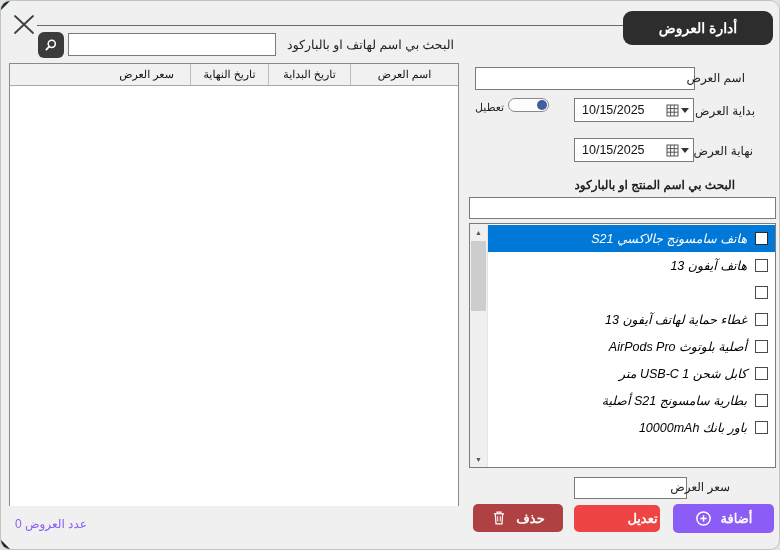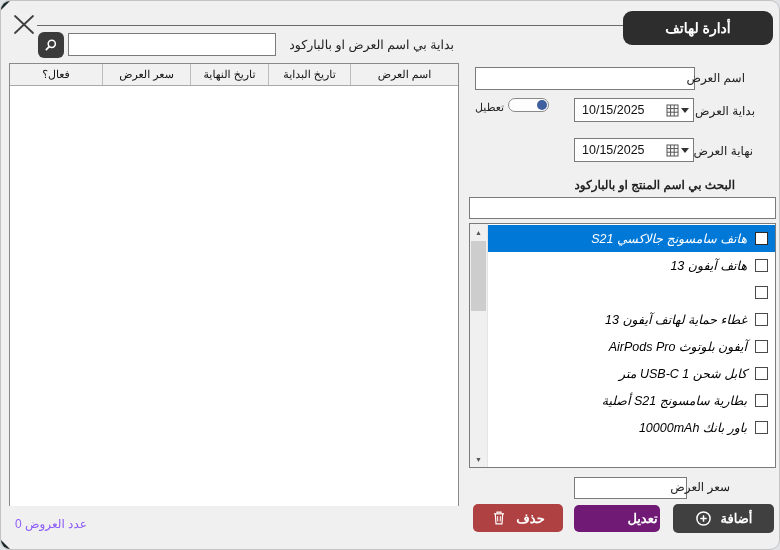--- a/index.html
+++ b/index.html
@@ -88,56 +88,55 @@
   .lrow.sel .cb{border-color:#2a2a2a;}
 
   .price-input{left:573px;top:476px;width:113px;height:22px;}
   .price-lbl{right:49px;top:479px;}
 
   .abtn{
     position:absolute;border:none;border-radius:5px;color:#fff;font-weight:bold;font-size:13px;
     font-family:"Liberation Sans",sans-serif;display:flex;align-items:center;justify-content:center;
     gap:9px;direction:ltr;cursor:pointer;
   }
-  .btn-add{left:672px;top:503px;width:101px;height:29px;background:#404040;}
-  .btn-edit{left:573px;top:504px;width:86px;height:27px;background:#701a75;padding-left:48px;}
+  .btn-add{left:672px;top:503px;width:101px;height:29px;background:#8b5cf6;}
+  .btn-edit{left:573px;top:504px;width:86px;height:27px;background:#ef4444;padding-left:48px;}
   .btn-del{left:472px;top:503px;width:90px;height:28px;background:#b04143;}
 </style>
 </head>
 <body>
 
 <div class="win">
 
   <div class="corner tl"></div>
   <div class="corner bl"></div>
 
-  <div class="badge">أدارة لهاتف</div>
+  <div class="badge">أدارة العروض</div>
   <div class="groupline"></div>
 
   <svg class="closex" viewBox="0 0 24 24">
     <line x1="3" y1="4" x2="21" y2="21" stroke="#3f3f3f" stroke-width="1.8" stroke-linecap="round"></line>
     <line x1="21" y1="4" x2="3" y2="21" stroke="#3f3f3f" stroke-width="1.8" stroke-linecap="round"></line>
   </svg>
 
   <button class="search-btn">
     <svg width="18" height="18" viewBox="0 0 18 18">
       <circle cx="10" cy="7.5" r="4.6" fill="none" stroke="#fff" stroke-width="2"></circle>
       <line x1="6.4" y1="11.4" x2="3" y2="15" stroke="#fff" stroke-width="2.2" stroke-linecap="round"></line>
     </svg>
   </button>
   <input class="tinput search-input" value="" style="">
-  <div class="lbl search-lbl">بداية بي اسم العرض او بالباركود</div>
+  <div class="lbl search-lbl">البحث بي اسم لهاتف او بالباركود</div>
 
   <div class="grid">
     <div class="ghead">
       <div class="gcell c1">اسم العرض</div>
       <div class="gcell c2">تاريخ البداية</div>
       <div class="gcell c3">تاريخ النهاية</div>
       <div class="gcell c4">سعر العرض</div>
-      <div class="gcell c5">فعال؟</div>
     </div>
     <div class="gbody"></div>
   </div>
   <div class="lbl count-lbl">عدد العروض 0</div>
 
   <input class="tinput name-input" value="" style="">
   <div class="lbl name-lbl">اسم العرض</div>
 
   <div class="lbl tog-lbl">تعطيل</div>
   <div class="toggle">
@@ -190,21 +189,21 @@
       </div>
       <div class="lrow">
         <span class="cb"></span>
       </div>
       <div class="lrow">
         <span class="cb"></span>
         <span>غطاء حماية لهاتف آيفون 13</span>
       </div>
       <div class="lrow">
         <span class="cb"></span>
-        <span>آيفون بلوتوث AirPods Pro</span>
+        <span>أصلية بلوتوث AirPods Pro</span>
       </div>
       <div class="lrow">
         <span class="cb"></span>
         <span>كابل شحن USB-C 1 متر</span>
       </div>
       <div class="lrow">
         <span class="cb"></span>
         <span>بطارية سامسونج S21 أصلية</span>
       </div>
       <div class="lrow">

